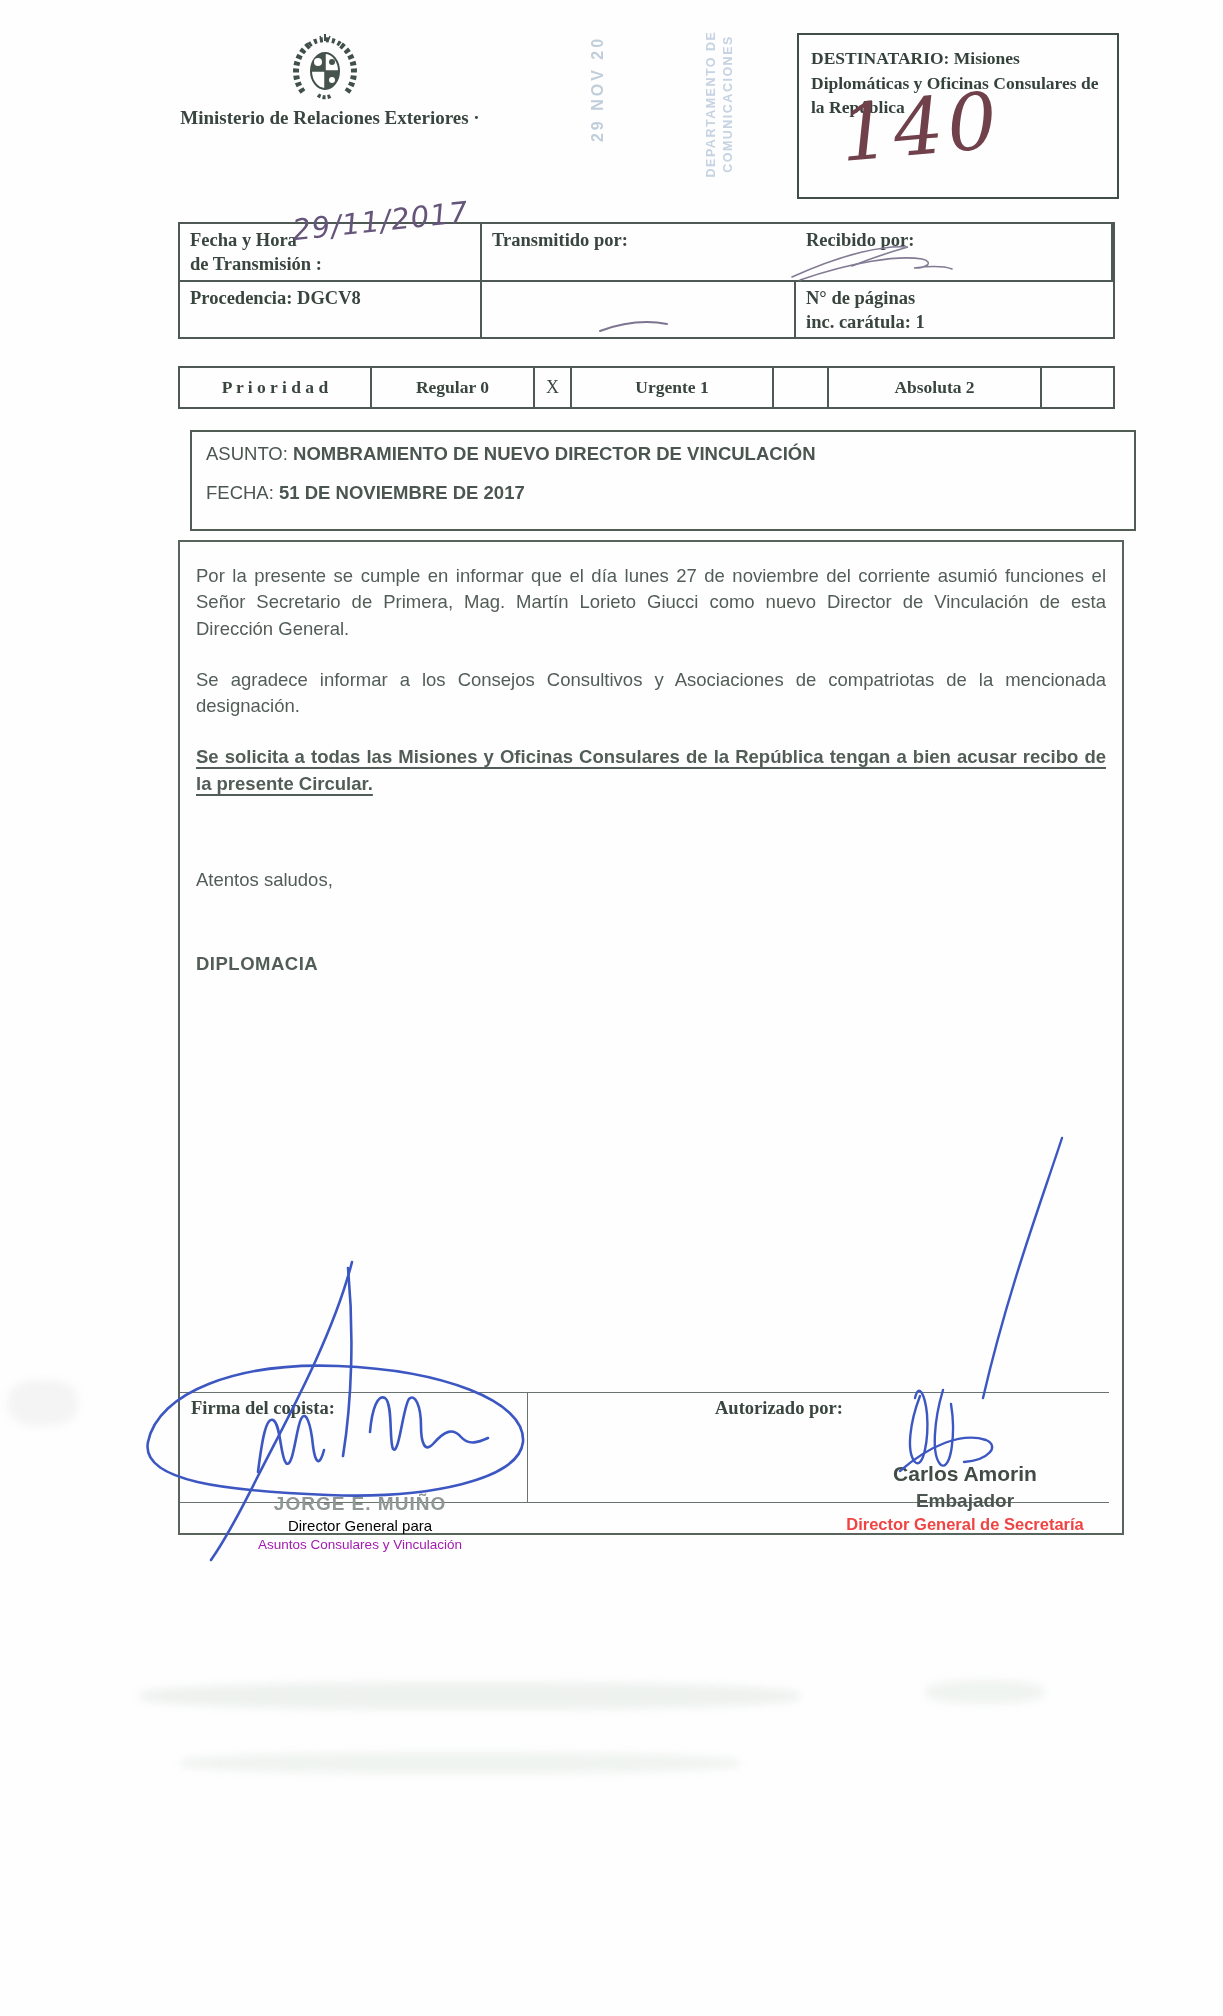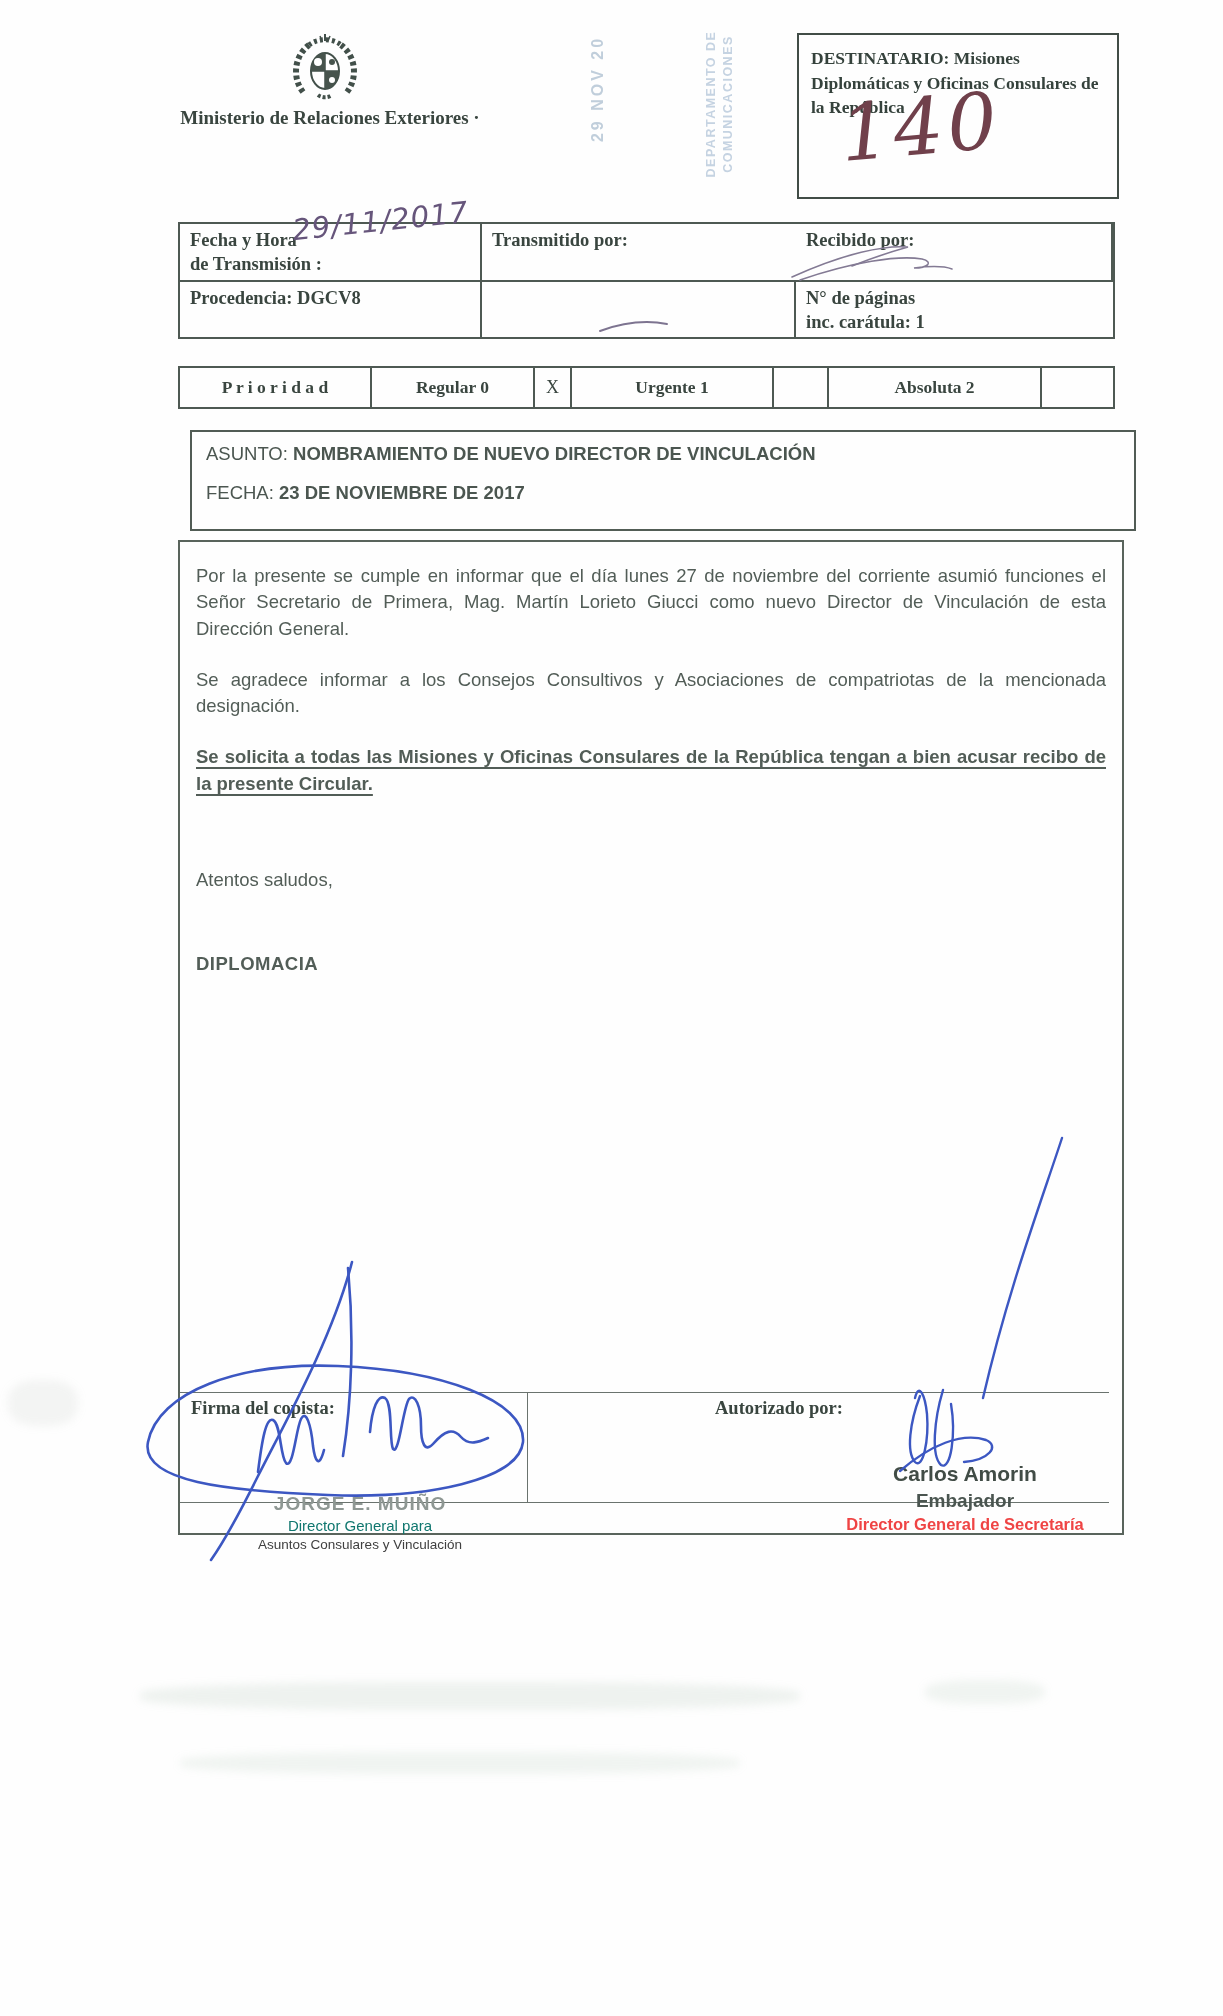--- a/index.html
+++ b/index.html
@@ -117,42 +117,42 @@
     <div class="prio-cell"></div>
   </div>
 
   <div class="abs subject-box">
     <div class="subject-line">
       <span>ASUNTO:</span>
       <span class="bold">NOMBRAMIENTO DE NUEVO DIRECTOR DE VINCULACIÓN</span>
     </div>
     <div>
       <span>FECHA:</span>
-      <span class="bold">23 DE NOVIEMBRE DE 2017</span>
+      <span class="bold">51 DE NOVIEMBRE DE 2017</span>
     </div>
   </div>
 
   <div class="abs body-box">
     <p>Por la presente se cumple en informar que el día lunes 27 de noviembre del corriente asumió funciones el Señor Secretario de Primera, Mag. Martín Lorieto Giucci como nuevo Director de Vinculación de esta Dirección General.</p>
     <p>Se agradece informar a los Consejos Consultivos y Asociaciones de compatriotas de la mencionada designación.</p>
     <p class="request">Se solicita a todas las Misiones y Oficinas Consulares de la República tengan a bien acusar recibo de la presente Circular.</p>
     <p class="closing">Atentos saludos,</p>
     <p class="sender">DIPLOMACIA</p>
   </div>
 
   <div class="abs sig-line" style="left:180px;top:1392px;width:929px;"></div>
   <div class="abs sig-line" style="left:180px;top:1502px;width:929px;"></div>
   <div class="abs sig-divider" style="left:527px;top:1392px;height:110px;"></div>
 
   <div class="abs sig-label" style="left:191px;top:1398px;">Firma del copista:</div>
   <div class="abs sig-label" style="left:715px;top:1398px;">Autorizado por:</div>
 
   <div class="abs stamp-gray" style="left:250px;top:1493px;width:220px;font-size:19px;font-weight:bold;color:#8e9793;letter-spacing:1px;">JORGE E. MUIÑO</div>
-  <div class="abs stamp-gray" style="left:250px;top:1517px;width:220px;font-size:15px;color:#0f766e;">Director General para</div>
-  <div class="abs stamp-gray" style="left:235px;top:1537px;width:250px;font-size:13.5px;color:#404040;">Asuntos Consulares y Vinculación</div>
+  <div class="abs stamp-gray" style="left:250px;top:1517px;width:220px;font-size:15px;color:#000000;">Director General para</div>
+  <div class="abs stamp-gray" style="left:235px;top:1537px;width:250px;font-size:13.5px;color:#a21caf;">Asuntos Consulares y Vinculación</div>
 
   <div class="abs stamp-gray bold" style="left:860px;top:1462px;width:210px;font-size:21px;color:#414c46;">Carlos Amorin</div>
   <div class="abs stamp-gray bold" style="left:860px;top:1490px;width:210px;font-size:19px;color:#4a5550;">Embajador</div>
   <div class="abs stamp-gray bold" style="left:825px;top:1515px;width:280px;font-size:16.5px;color:#ef4444;">Director General de Secretaría</div>
 
   <svg class="abs ink-svg" viewBox="0 0 1223 2016">
 
     <g stroke="#837a94" stroke-width="1.6" fill="none" stroke-linecap="round">
       <path d="M792 277 C 845 253 885 245 908 247 C 890 252 862 262 852 266"></path>
       <path d="M800 280 C 852 262 898 255 922 259 C 934 262 928 268 914 268 C 930 266 944 266 952 269"></path>

